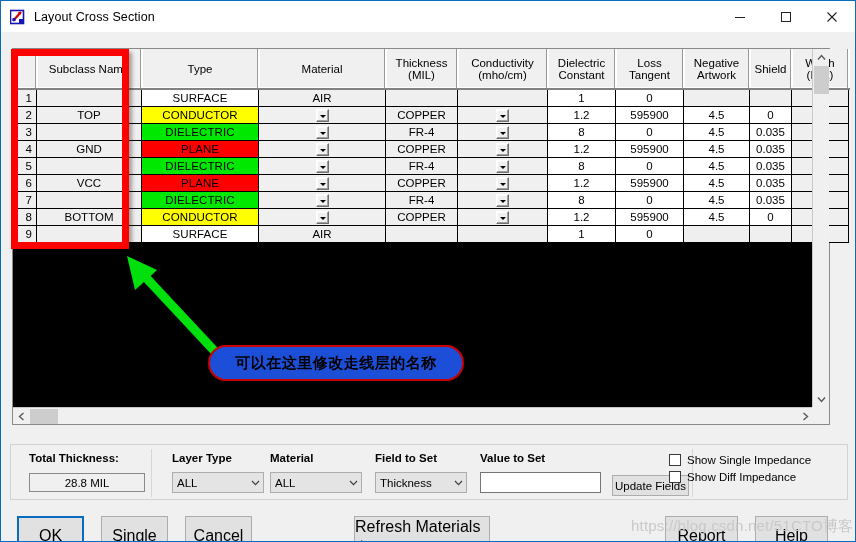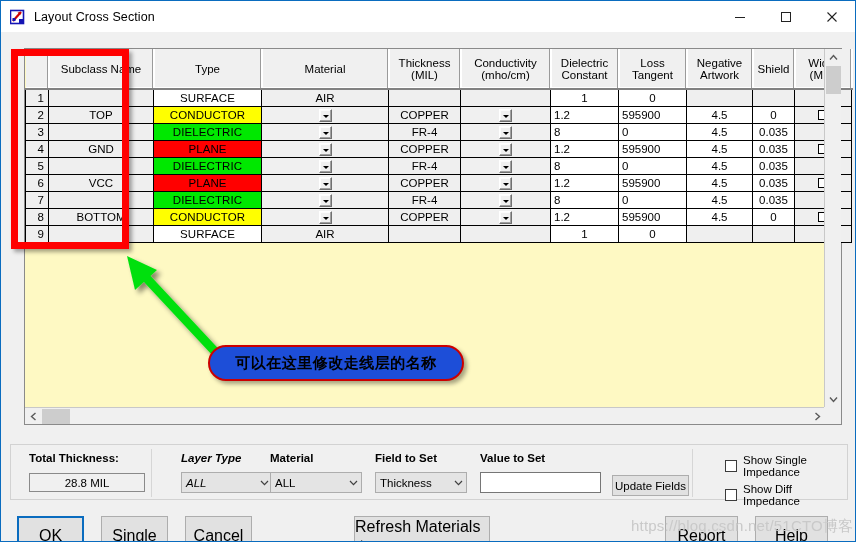--- a/index.html
+++ b/index.html
@@ -33,22 +33,22 @@
   }
   .wbtns { position: absolute; right: 0; top: 0; height: 31px; display: flex; }
   .wbtn {
     width: 46px; height: 31px; display: flex; align-items: center; justify-content: center;
     font-size: 12px; color: #222; background: transparent;
   }
   .wbtn svg { display: block; }
 
   
   #tablewrap {
-    position: absolute; left: 23px; top: 47px; width: 818px; height: 377px;
-    background: #fef9c3;
+    position: absolute; left: 11px; top: 47px; width: 818px; height: 377px;
+    background: #000000;
     border: 1px solid #8a8a8a;
   }
   table.grid { border-collapse: collapse; table-layout: fixed; width: 800px; }
   .hdrrow th {
     background: #f0f0f0;
     border: none;
     border-right: 2px solid #ffffff;
     border-bottom: 2px solid #828282;
     box-shadow: inset -1px 0 0 #9a9a9a, inset 0 -1px 0 #ffffff;
     font-weight: normal;
@@ -71,21 +71,21 @@
     background: #ffffff;
     white-space: nowrap;
     overflow: hidden;
     font-family: "Liberation Sans", sans-serif;
   }
   .grid tr td:first-child { border-left: 1px solid #000; }
   .grid tr:first-of-type td { border-top: 1px solid #000; }
   td.idx { background:#efefef; text-align: right; width: 22px; padding-right: 4px;}
   td.gray { background:#efefef; }
   td.ctr { text-align: center; }
-  td.rgt { text-align: left; }
+  td.rgt { text-align: center; }
   td.type { text-align: center; font-size: 11.5px; letter-spacing:.1px; }
   td.type.cond { background:#ffff00;margin-left:44px; }
   td.type.diel { background:#00e800; }
   td.type.plane{ background:#ff0000; }
   td.dd {
     width: 15px; padding: 0; background: #f0f0f0;
     border-left: 1px solid #000;
     text-align:center;
   }
   .ddbtn {
@@ -244,21 +244,21 @@
       </div>
     </div>
   </div>
 
   <div id="tablewrap">
     <table class="grid">
       <thead>
         <tr class="hdrrow">
           <th class="idxh" style="width:23px"></th>
           <th style="width:105px">Subclass Name</th>
-          <th style="width:108px">Type</th>
+          <th style="width:117px">Type</th>
           <th style="width:127px">Material</th>
           <th style="width:72px">
             <div>Thickness</div>
             <div>(MIL)</div>
           </th>
           <th style="width:90px">
             <div>Conductivity</div>
             <div>(mho/cm)</div>
           </th>
           <th style="width:68px">
@@ -495,21 +495,21 @@
 
   <div id="bottomgroup">
     <div class="vsep" style="left:140px"></div>
     <div class="vsep" style="left:681px"></div>
 
     <div class="blk" style="left:18px; top:7px;">
       <div class="blbl">Total Thickness:</div>
       <div class="readonly" style="margin-top:9px;">28.8 MIL</div>
     </div>
 
-    <div class="blk" style="left:170px; top:7px; width:92px;font-style:italic;">
+    <div class="blk" style="left:161px; top:7px; width:92px;">
       <div class="blbl">Layer Type</div>
       <div class="combo" style="margin-top:8px; width:92px;">
         <span class="cv">ALL</span>
         <span class="cArrow">
           <svg width="9" height="6" viewBox="0 0 9 6">
               <path d="M1 1 L4.5 4.6 L8 1" fill="none" stroke="#404040" stroke-width="1.2"></path>
             </svg>
         </span>
       </div>
     </div>
@@ -538,21 +538,21 @@
       </div>
     </div>
 
     <div class="blk" style="left:469px; top:7px;">
       <div class="blbl">Value to Set</div>
       <input class="txtinput" style="margin-top: 8px;" type="text" value="">
     </div>
 
     <div class="btn" style="position:absolute; left:601px; top:30px; width:77px;">Update Fields</div>
 
-    <div class="blk" style="left:714px; top:9px;">
+    <div class="blk" style="left:658px; top:9px;">
       <div class="cbrow">
         <span class="cb"></span>
         <span class="cbtext">Show Single Impedance</span>
       </div>
       <div class="cbrow">
         <span class="cb"></span>
         <span class="cbtext">Show Diff Impedance</span>
       </div>
     </div>
   </div>

